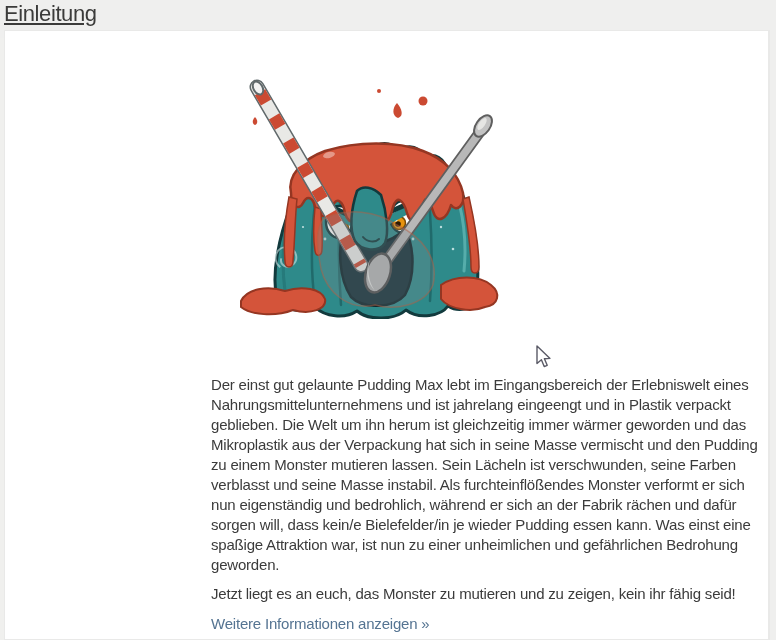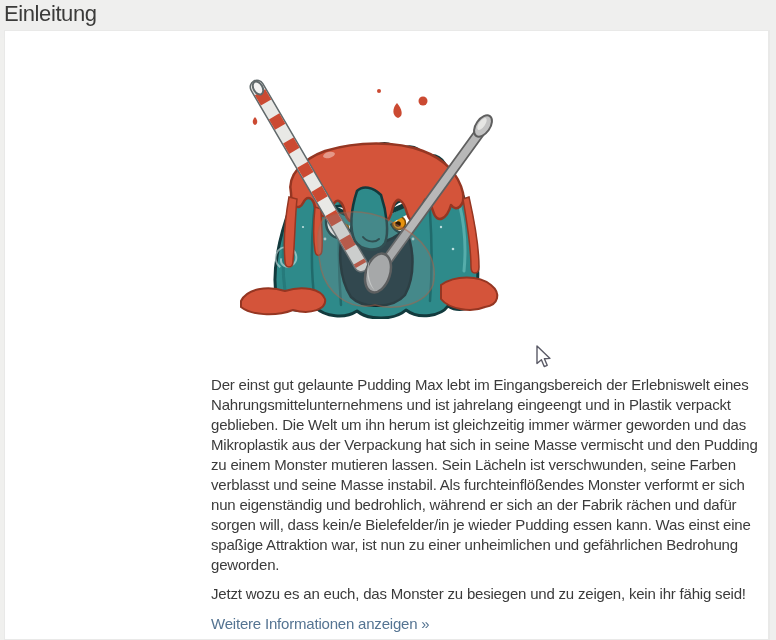--- a/index.html
+++ b/index.html
@@ -5,21 +5,21 @@
   html,body{margin:0;padding:0;}
   body{
     width:776px;height:640px;position:relative;overflow:hidden;
     background:#f0f0ee;
     font-family:"Liberation Sans","DejaVu Sans",sans-serif;
   }
   .header{
     position:absolute;top:0;left:0;width:776px;height:38px;
     background:#efefee;color:#3b3b3a;
     font-size:22px;letter-spacing:-0.4px;line-height:28px;
-    padding-left:4px;box-sizing:border-box;white-space:nowrap;
+    padding-left:4px;box-sizing:border-box;white-space:nowrap;text-decoration:underline;
   }
   .card{
     position:absolute;left:4px;top:30px;width:765px;height:610px;
     background:#ffffff;border:1px solid #e9e9e8;box-sizing:border-box;
   }
   .figure{
     position:absolute;left:222px;top:48px;width:290px;height:240px;margin:0;
   }
   .textblock{
     position:absolute;left:206px;top:344px;width:552px;
@@ -141,21 +141,21 @@
         <path d="M170,24 C175,30 177,37 171,39 C165,37 165,29 170,24 Z"></path>
         <circle cx="196" cy="22" r="4.5"></circle>
         <circle cx="152" cy="12" r="2"></circle>
         <path d="M28,38 C31,41 31,45 28,46 C25,45 25,41 28,38 Z"></path>
       </g>
     </svg>
   </figure>
 
   <div class="textblock">
     <p><span>Der einst gut gelaunte </span><strong>Pudding Max</strong><span> lebt im Eingangsbereich der Erlebniswelt eines Nahrungsmittelunternehmens und ist jahrelang eingeengt und in Plastik verpackt geblieben. Die Welt um ihn herum ist gleichzeitig immer wärmer geworden und das </span><strong>Mikroplastik</strong><span> aus der Verpackung hat sich </span><strong>in seine Masse vermischt</strong><span> und den Pud­ding zu einem Monster mutieren lassen. Sein Lächeln ist verschwunden, seine Far­ben verblasst und seine Masse instabil. Als </span><strong>furchteinflößendes Monster</strong><span> verformt er sich nun eigenständig und bedrohlich, während er sich an der Fabrik rächen und dafür sorgen will, dass kein/e Bielefelder/in je wieder Pudding essen kann. Was einst eine spaßige Attraktion war, ist nun zu einer unheimlichen und </span><strong>gefährlichen Bedrohung</strong><span> geworden.</span></p>
-    <p><span>Jetzt wozu es an euch, das </span><strong>Monster zu besiegen</strong><span> und zu zeigen, kein ihr fähig seid!</span></p>
+    <p><span>Jetzt liegt es an euch, das </span><strong>Monster zu mutieren</strong><span> und zu zeigen, kein ihr fähig seid!</span></p>
     <a href="#" class="morelink">Weitere Informationen anzeigen »</a>
   </div>
 
 </div>
 
 <div class="scroll-strip"></div>
 
 <div class="cursor">
   <svg width="18" height="24" viewBox="0 0 18 24">
     <path d="M1,1 L1,18.5 L5.4,14.8 L8.2,21.6 L11.2,20.3 L8.4,13.7 L14,13.4 Z" fill="#ffffff" stroke="#5a5a66" stroke-width="1.4" stroke-linejoin="round"></path>

